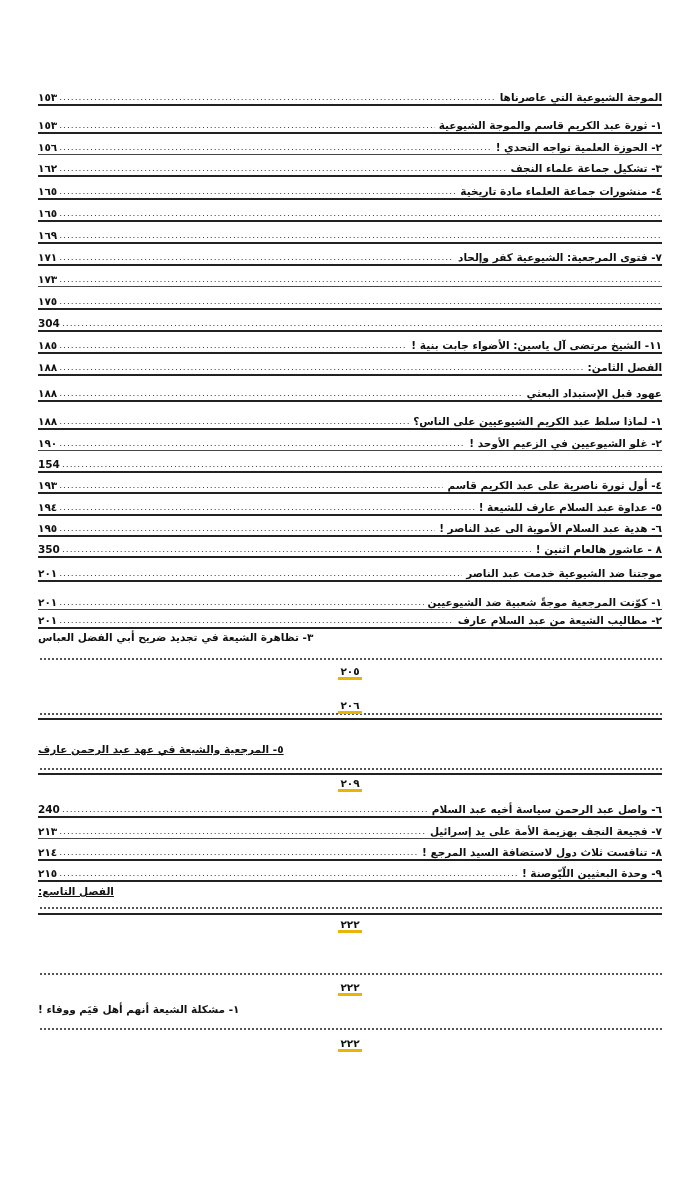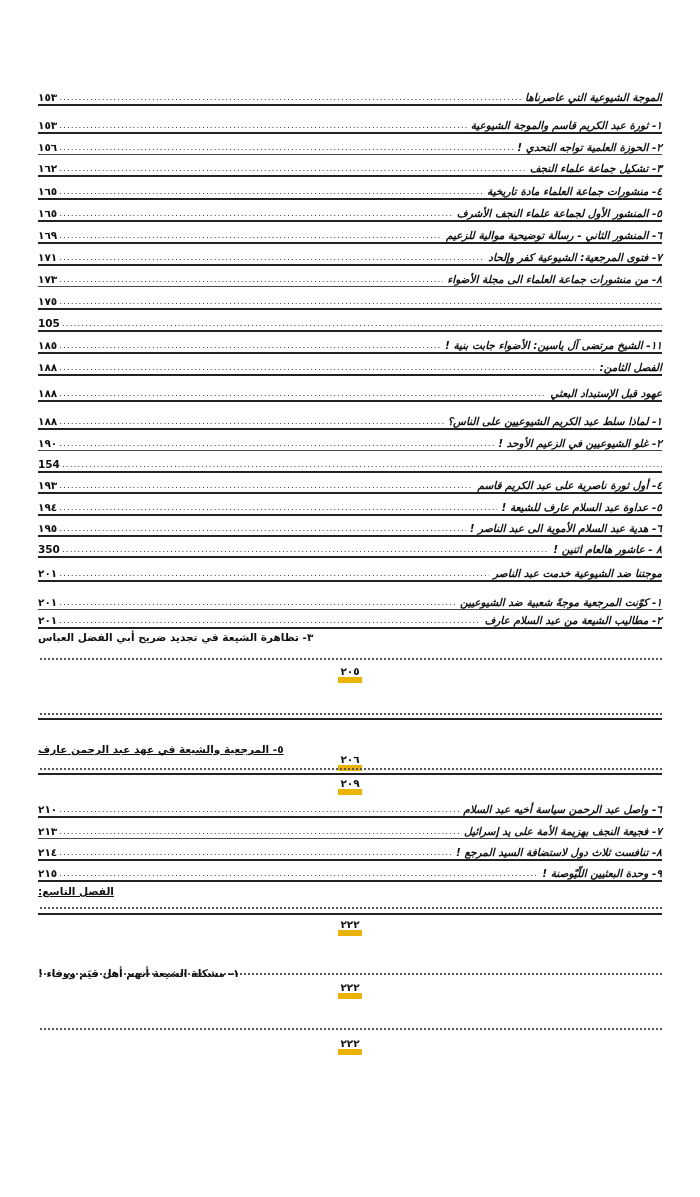--- a/index.html
+++ b/index.html
@@ -2,35 +2,35 @@
 <html><head>
 <meta charset="utf-8">
 <style>
   html, body { margin:0; padding:0; background:#ffffff; }
   body { width:700px; height:1197px; position:relative; overflow:hidden;
          font-family:"DejaVu Sans", sans-serif; color:#111; }
   .page { position:absolute; left:0; top:0; width:700px; height:1197px; }
   .row { position:absolute; left:38px; width:624px; height:20px;
          direction:rtl; display:flex; align-items:flex-end;
          font-size:10.5px; font-weight:bold; line-height:14px; }
-  .row .title { white-space:nowrap; padding-left:4px;font-style:italic; }
+  .row .title { white-space:nowrap; padding-left:4px; }
   .row .dots { flex:1; overflow:hidden; white-space:nowrap; letter-spacing:1px;
                color:#333; font-weight:normal; font-size:9px; direction:ltr; text-align:right; }
   .row .page-num { white-space:nowrap; direction:rtl; padding-right:2px; }
   .row.ul { border-bottom:2px solid #222; }
   .row.ul-thin { border-bottom:1.5px solid #444; }
   .center-block { position:absolute; left:38px; width:624px; direction:rtl; text-align:left; }
   .center-title { font-size:10.5px; font-weight:bold; line-height:14px; }
   .center-title.u { text-decoration:underline; }
   .dotline { position:absolute; left:40px; width:622px; height:4px;
              border-top:2px dotted #555; }
   .hrule { position:absolute; left:38px; width:624px; border-top:2px solid #222; }
   .center-num { position:absolute; left:330px; width:40px; text-align:center;
                 font-size:10.5px; font-weight:bold; line-height:14px; direction:rtl; }
-  .center-num span { border-bottom:6px solid #eab308; padding:0 2px; }
+  .center-num span { border-bottom:3px solid #eab308; padding:0 2px; }
 </style>
 </head>
 <body>
 
 <div class="page">
 
   <div class="row ul" style="top:84px">
     <span class="title">الموجة الشيوعية التي عاصرناها</span>
     <span class="dots">........................................................................................................................................................................................................</span>
     <span class="page-num">١٥٣</span>
@@ -49,46 +49,43 @@
     <span class="title">٣- تشكيل جماعة علماء النجف</span>
     <span class="dots">........................................................................................................................................................................................................</span>
     <span class="page-num">١٦٢</span>
   </div>
   <div class="row ul" style="top:178px">
     <span class="title">٤- منشورات جماعة العلماء مادة تاريخية</span>
     <span class="dots">........................................................................................................................................................................................................</span>
     <span class="page-num">١٦٥</span>
   </div>
   <div class="row ul" style="top:200px">
-    <span class="title">٥- المنشور الأول لجماعة علماء النجف الأشرف</span>
     <span class="dots">........................................................................................................................................................................................................</span>
     <span class="page-num">١٦٥</span>
   </div>
   <div class="row ul" style="top:222px">
-    <span class="title">٦- المنشور الثاني - رسالة توضيحية موالية للزعيم</span>
     <span class="dots">........................................................................................................................................................................................................</span>
     <span class="page-num">١٦٩</span>
   </div>
   <div class="row ul" style="top:244px">
     <span class="title">٧- فتوى المرجعية: الشيوعية كفر وإلحاد</span>
     <span class="dots">........................................................................................................................................................................................................</span>
     <span class="page-num">١٧١</span>
   </div>
   <div class="row ul-thin" style="top:266px">
-    <span class="title">٨- من منشورات جماعة العلماء الى مجلة الأضواء</span>
     <span class="dots">........................................................................................................................................................................................................</span>
     <span class="page-num">١٧٣</span>
   </div>
   <div class="row ul" style="top:288px">
     <span class="dots">........................................................................................................................................................................................................</span>
     <span class="page-num">١٧٥</span>
   </div>
   <div class="row ul" style="top:310px">
     <span class="dots">........................................................................................................................................................................................................</span>
-    <span class="page-num">105</span>
+    <span class="page-num">304</span>
   </div>
   <div class="row ul" style="top:332px">
     <span class="title">١١- الشيخ مرتضى آل ياسين: الأضواء جابت بنية !</span>
     <span class="dots">........................................................................................................................................................................................................</span>
     <span class="page-num">١٨٥</span>
   </div>
   <div class="row ul" style="top:354px">
     <span class="title">الفصل الثامن:</span>
     <span class="dots">........................................................................................................................................................................................................</span>
     <span class="page-num">١٨٨</span>
@@ -149,33 +146,33 @@
   </div>
 
   <div class="center-block" style="top:630px">
     <div class="center-title">٣- تظاهرة الشيعة في تجديد ضريح أبي الفضل العباس</div>
   </div>
   <div class="dotline" style="top:658px"></div>
   <div class="center-num" style="top:664px"><span>٢٠٥</span></div>
 
   <div class="dotline" style="top:713px"></div>
   <div class="hrule" style="top:718px"></div>
-  <div class="center-num" style="top:752px"><span>٢٠٦</span></div>
+  <div class="center-num" style="top:698px"><span>٢٠٦</span></div>
 
   <div class="center-block" style="top:742px">
     <div class="center-title u">٥- المرجعية والشيعة في عهد عبد الرحمن عارف</div>
   </div>
   <div class="dotline" style="top:768px"></div>
   <div class="hrule" style="top:773px"></div>
   <div class="center-num" style="top:776px"><span>٢٠٩</span></div>
 
   <div class="row ul" style="top:796px">
     <span class="title">٦- واصل عبد الرحمن سياسة أخيه عبد السلام</span>
     <span class="dots">........................................................................................................................................................................................................</span>
-    <span class="page-num">٢١٠</span>
+    <span class="page-num">240</span>
   </div>
   <div class="row ul-thin" style="top:818px">
     <span class="title">٧- فجيعة النجف بهزيمة الأمة على يد إسرائيل</span>
     <span class="dots">........................................................................................................................................................................................................</span>
     <span class="page-num">٢١٣</span>
   </div>
   <div class="row ul" style="top:839px">
     <span class="title">٨- تنافست ثلاث دول لاستضافة السيد المرجع !</span>
     <span class="dots">........................................................................................................................................................................................................</span>
     <span class="page-num">٢١٤</span>
@@ -189,19 +186,19 @@
   <div class="center-block" style="top:884px">
     <div class="center-title u">الفصل التاسع:</div>
   </div>
   <div class="dotline" style="top:907px"></div>
   <div class="hrule" style="top:913px"></div>
   <div class="center-num" style="top:917px"><span>٢٢٢</span></div>
 
   <div class="dotline" style="top:973px"></div>
   <div class="center-num" style="top:980px"><span>٢٢٢</span></div>
 
-  <div class="center-block" style="top:966px">
+  <div class="center-block" style="top:1002px">
     <div class="center-title">١- مشكلة الشيعة أنهم أهل قيَم ووفاء !</div>
   </div>
   <div class="dotline" style="top:1028px"></div>
   <div class="center-num" style="top:1036px"><span>٢٢٢</span></div>
 
 </div>
 
 </body></html>

